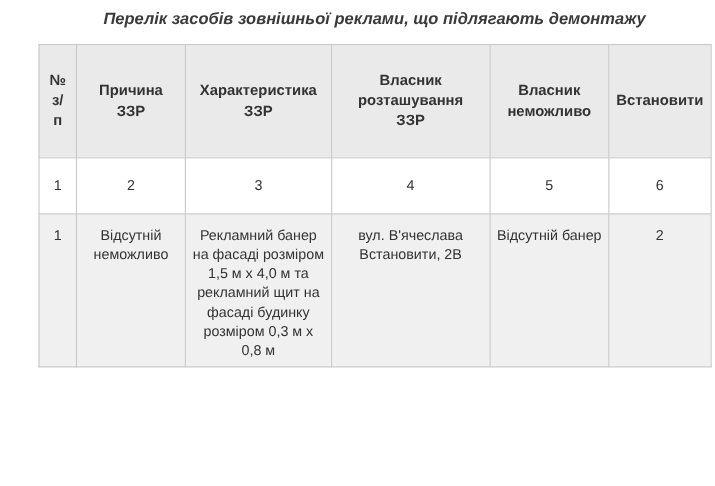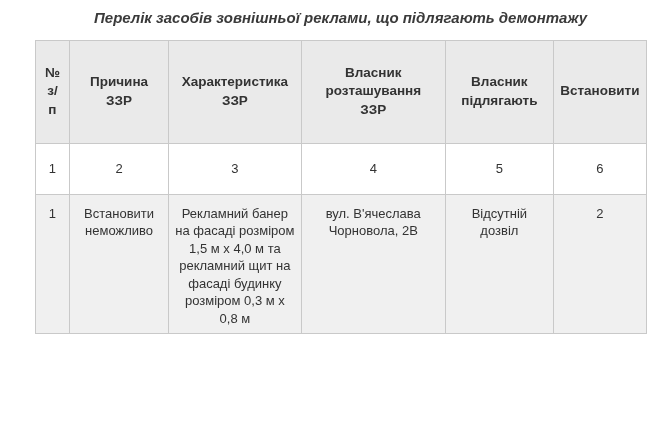--- a/index.html
+++ b/index.html
@@ -111,40 +111,40 @@
           <span class="hdr-line">Характеристика</span>
           <span class="hdr-line">ЗЗР</span>
         </td>
         <td>
           <span class="hdr-line">Власник</span>
           <span class="hdr-line">розташування</span>
           <span class="hdr-line">ЗЗР</span>
         </td>
         <td>
           <span class="hdr-line">Власник</span>
-          <span class="hdr-line">підлягають</span>
+          <span class="hdr-line">неможливо</span>
         </td>
         <td>
           <span class="hdr-line">Встановити</span>
         </td>
       </tr>
     </thead>
     <tbody>
       <tr class="number-row">
         <td>1</td>
         <td>2</td>
         <td>3</td>
         <td>4</td>
         <td>5</td>
         <td>6</td>
       </tr>
       <tr class="data-row">
         <td class="col-idx">1</td>
-        <td>Встановити неможливо</td>
+        <td>Відсутній неможливо</td>
         <td>Рекламний банер на фасаді розміром 1,5 м х 4,0 м та рекламний щит на фасаді будинку розміром 0,3 м х 0,8 м</td>
-        <td>вул. В'ячеслава Чорновола, 2В</td>
-        <td>Відсутній дозвіл</td>
+        <td>вул. В'ячеслава Встановити, 2В</td>
+        <td>Відсутній банер</td>
         <td>2</td>
       </tr>
     </tbody>
   </table>
 
 </div>
 
 </body></html>

